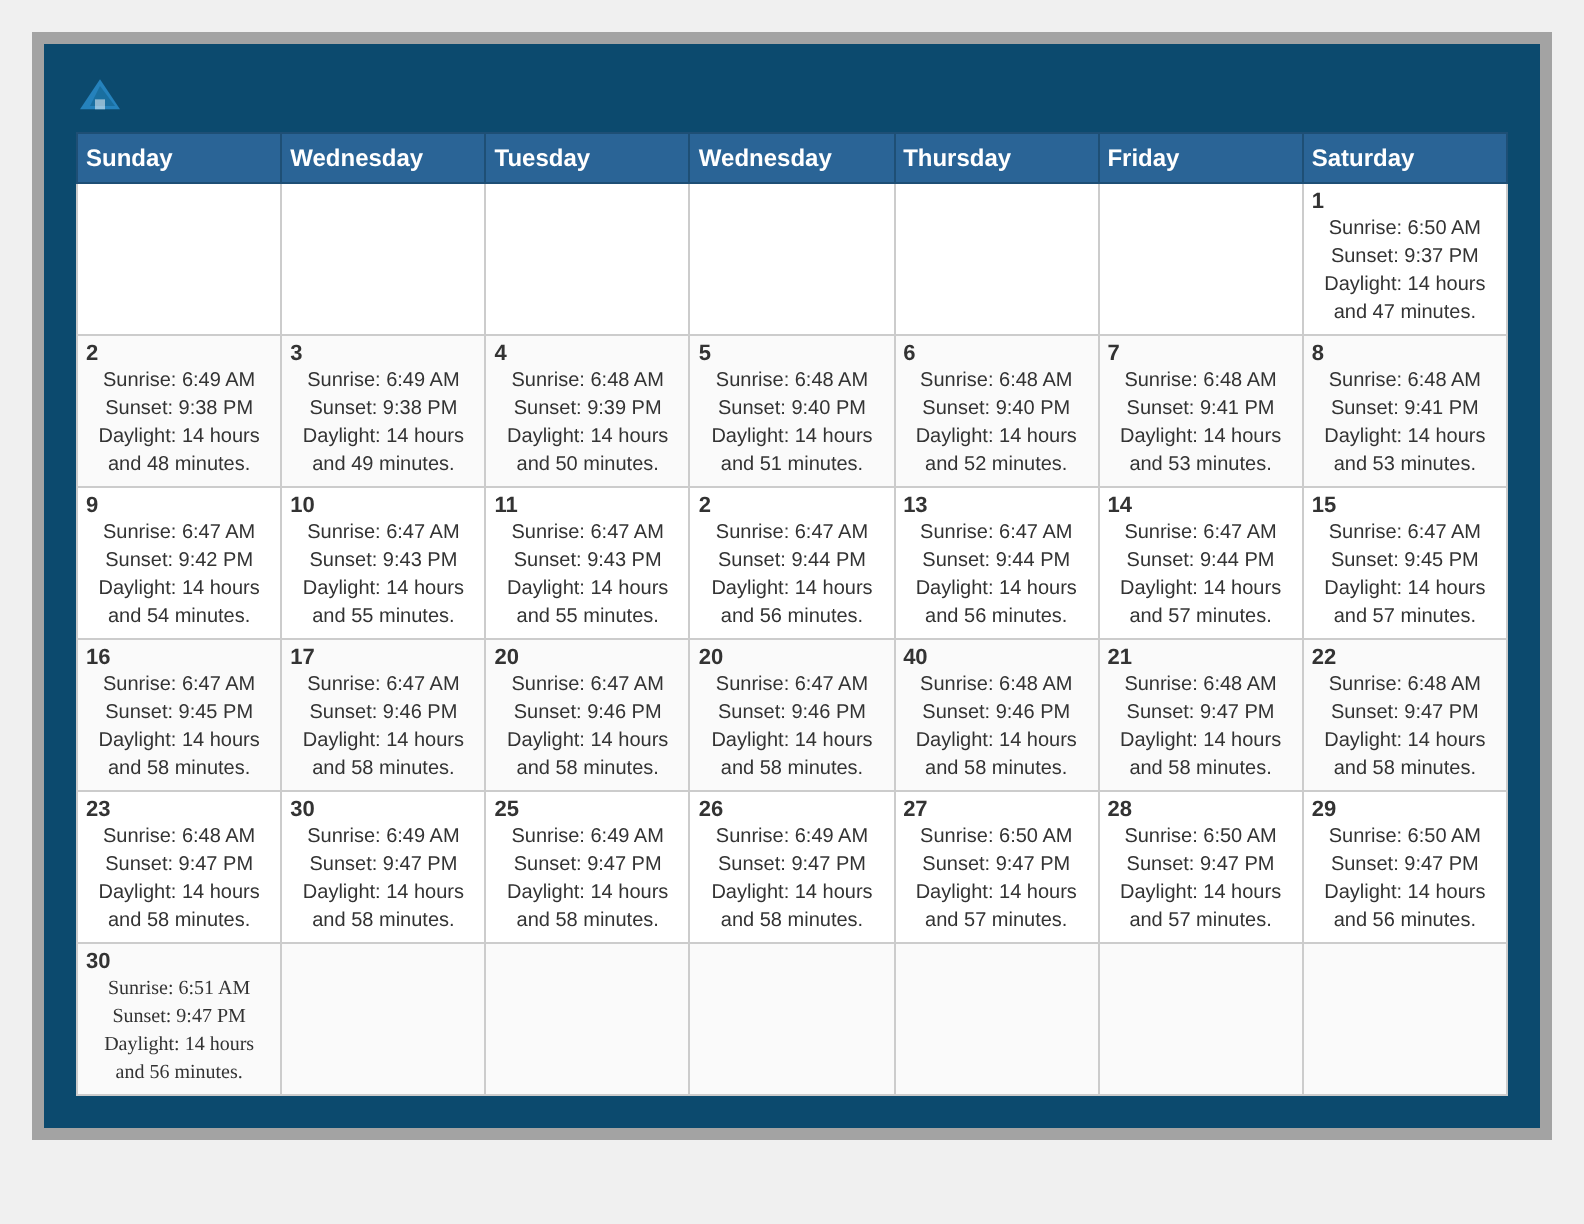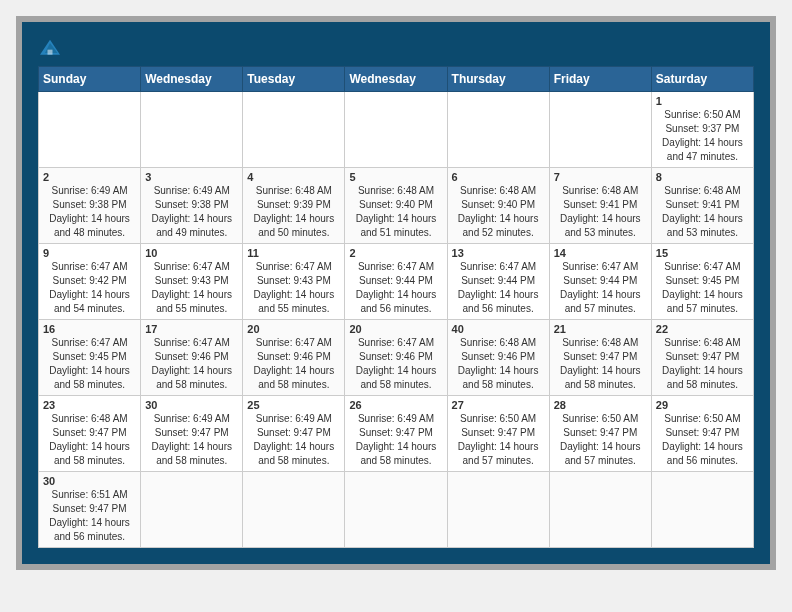--- a/index.html
+++ b/index.html
@@ -338,21 +338,21 @@
             <span class="day-num">29</span>
             <div class="cell-info" style="white-space: pre-line;">Sunrise: 6:50 AM
 Sunset: 9:47 PM
 Daylight: 14 hours
 and 56 minutes.</div>
           </td>
         </tr>
         <tr class="last-row">
           <td>
             <span class="day-num">30</span>
-            <div class="cell-info" style="white-space: pre-line;">Sunrise: 6:51 AM
+            <div class="cell-info" style="white-space: pre-line; font-family: Liberation Serif, serif;">Sunrise: 6:51 AM
 Sunset: 9:47 PM
 Daylight: 14 hours
 and 56 minutes.</div>
           </td>
           <td class="empty-cell"></td>
           <td class="empty-cell"></td>
           <td class="empty-cell"></td>
           <td class="empty-cell"></td>
           <td class="empty-cell"></td>
           <td class="empty-cell"></td>

